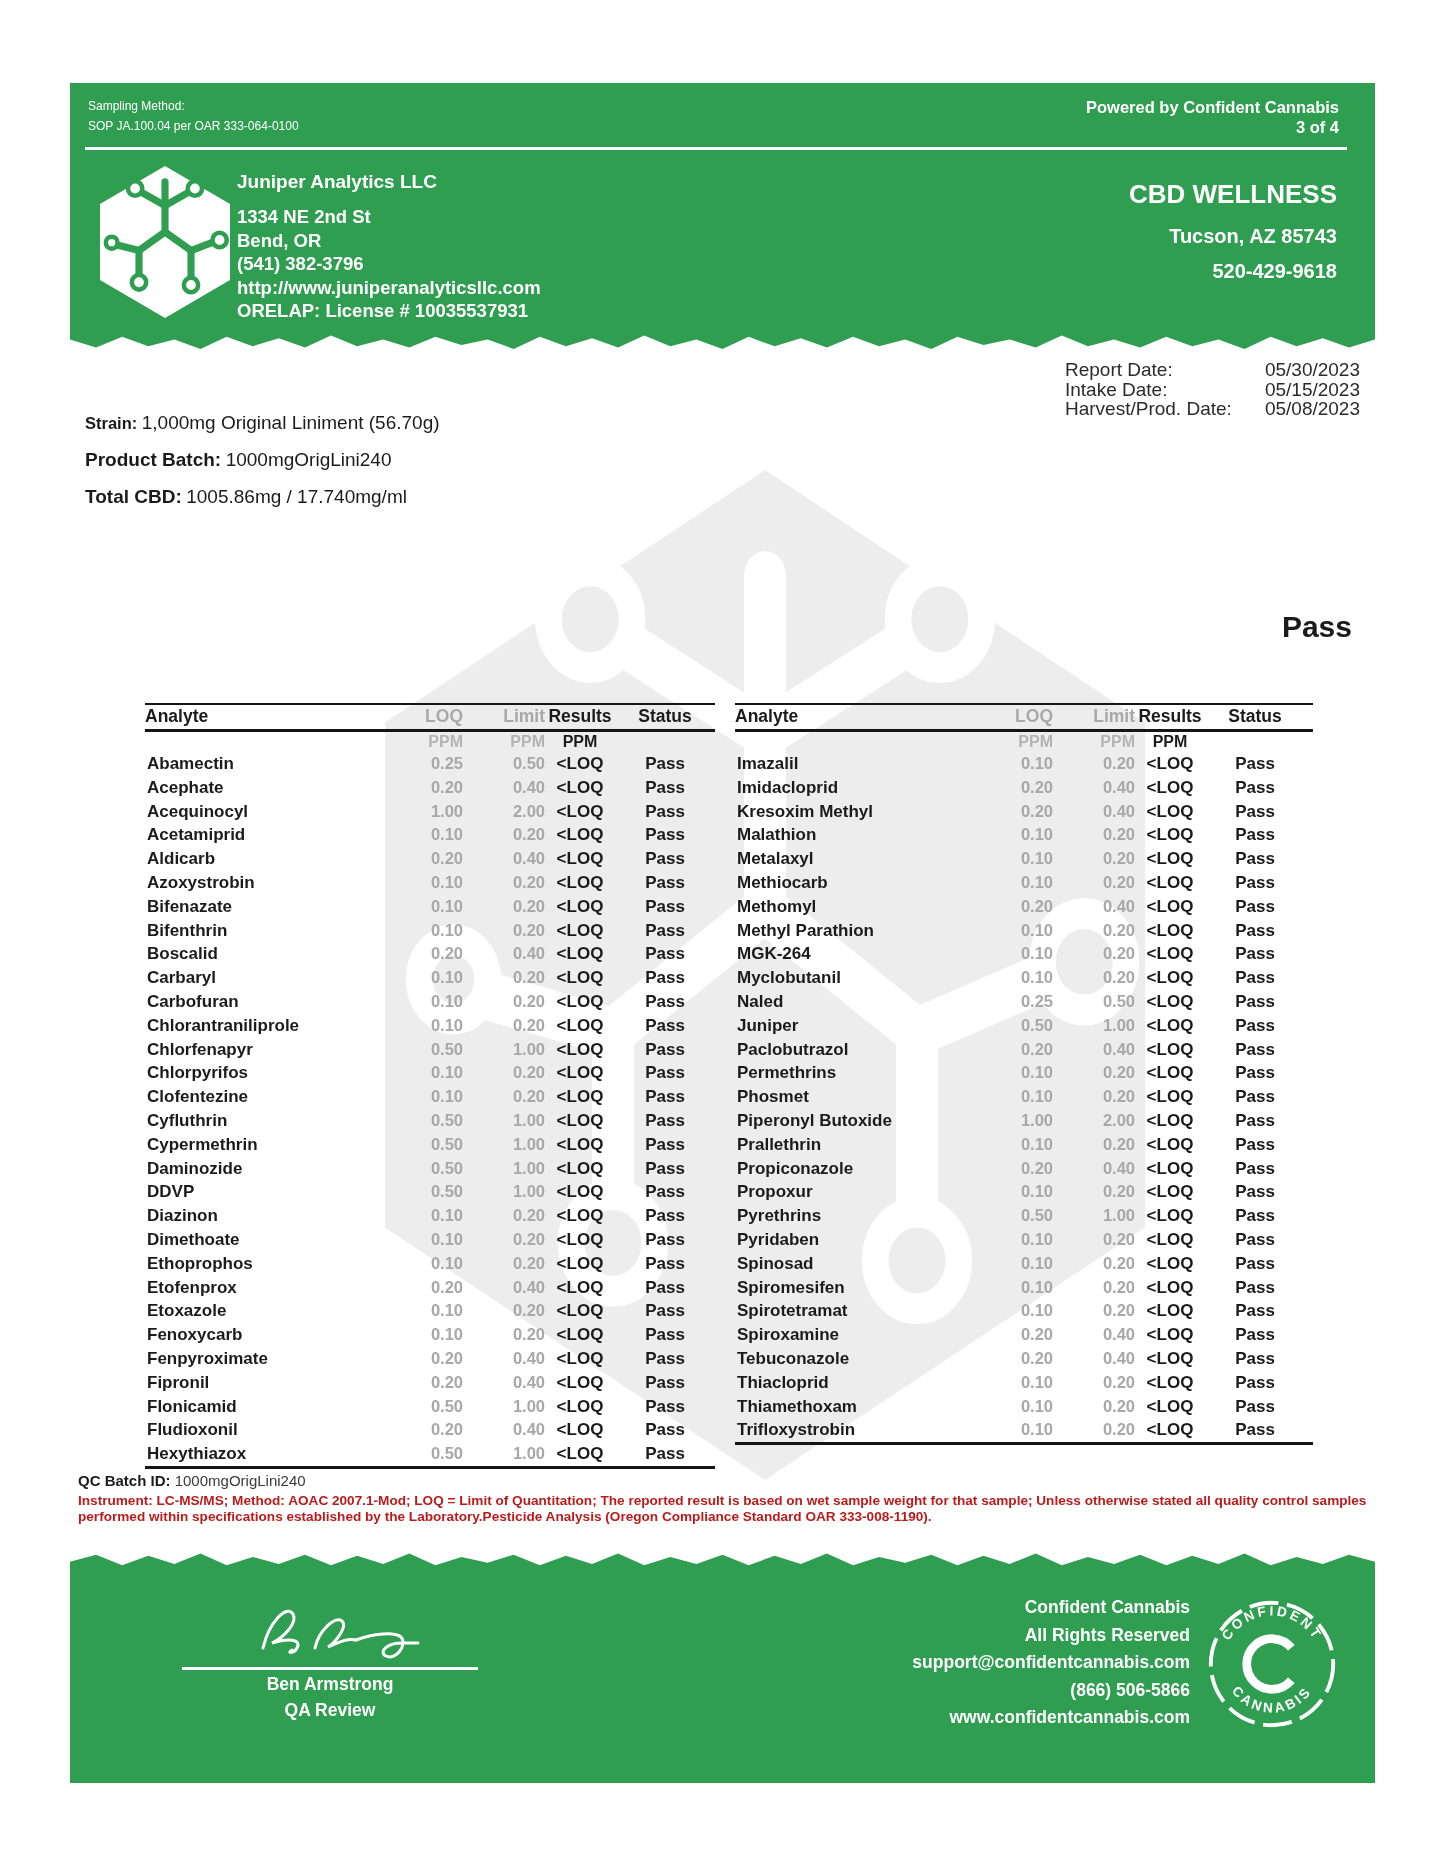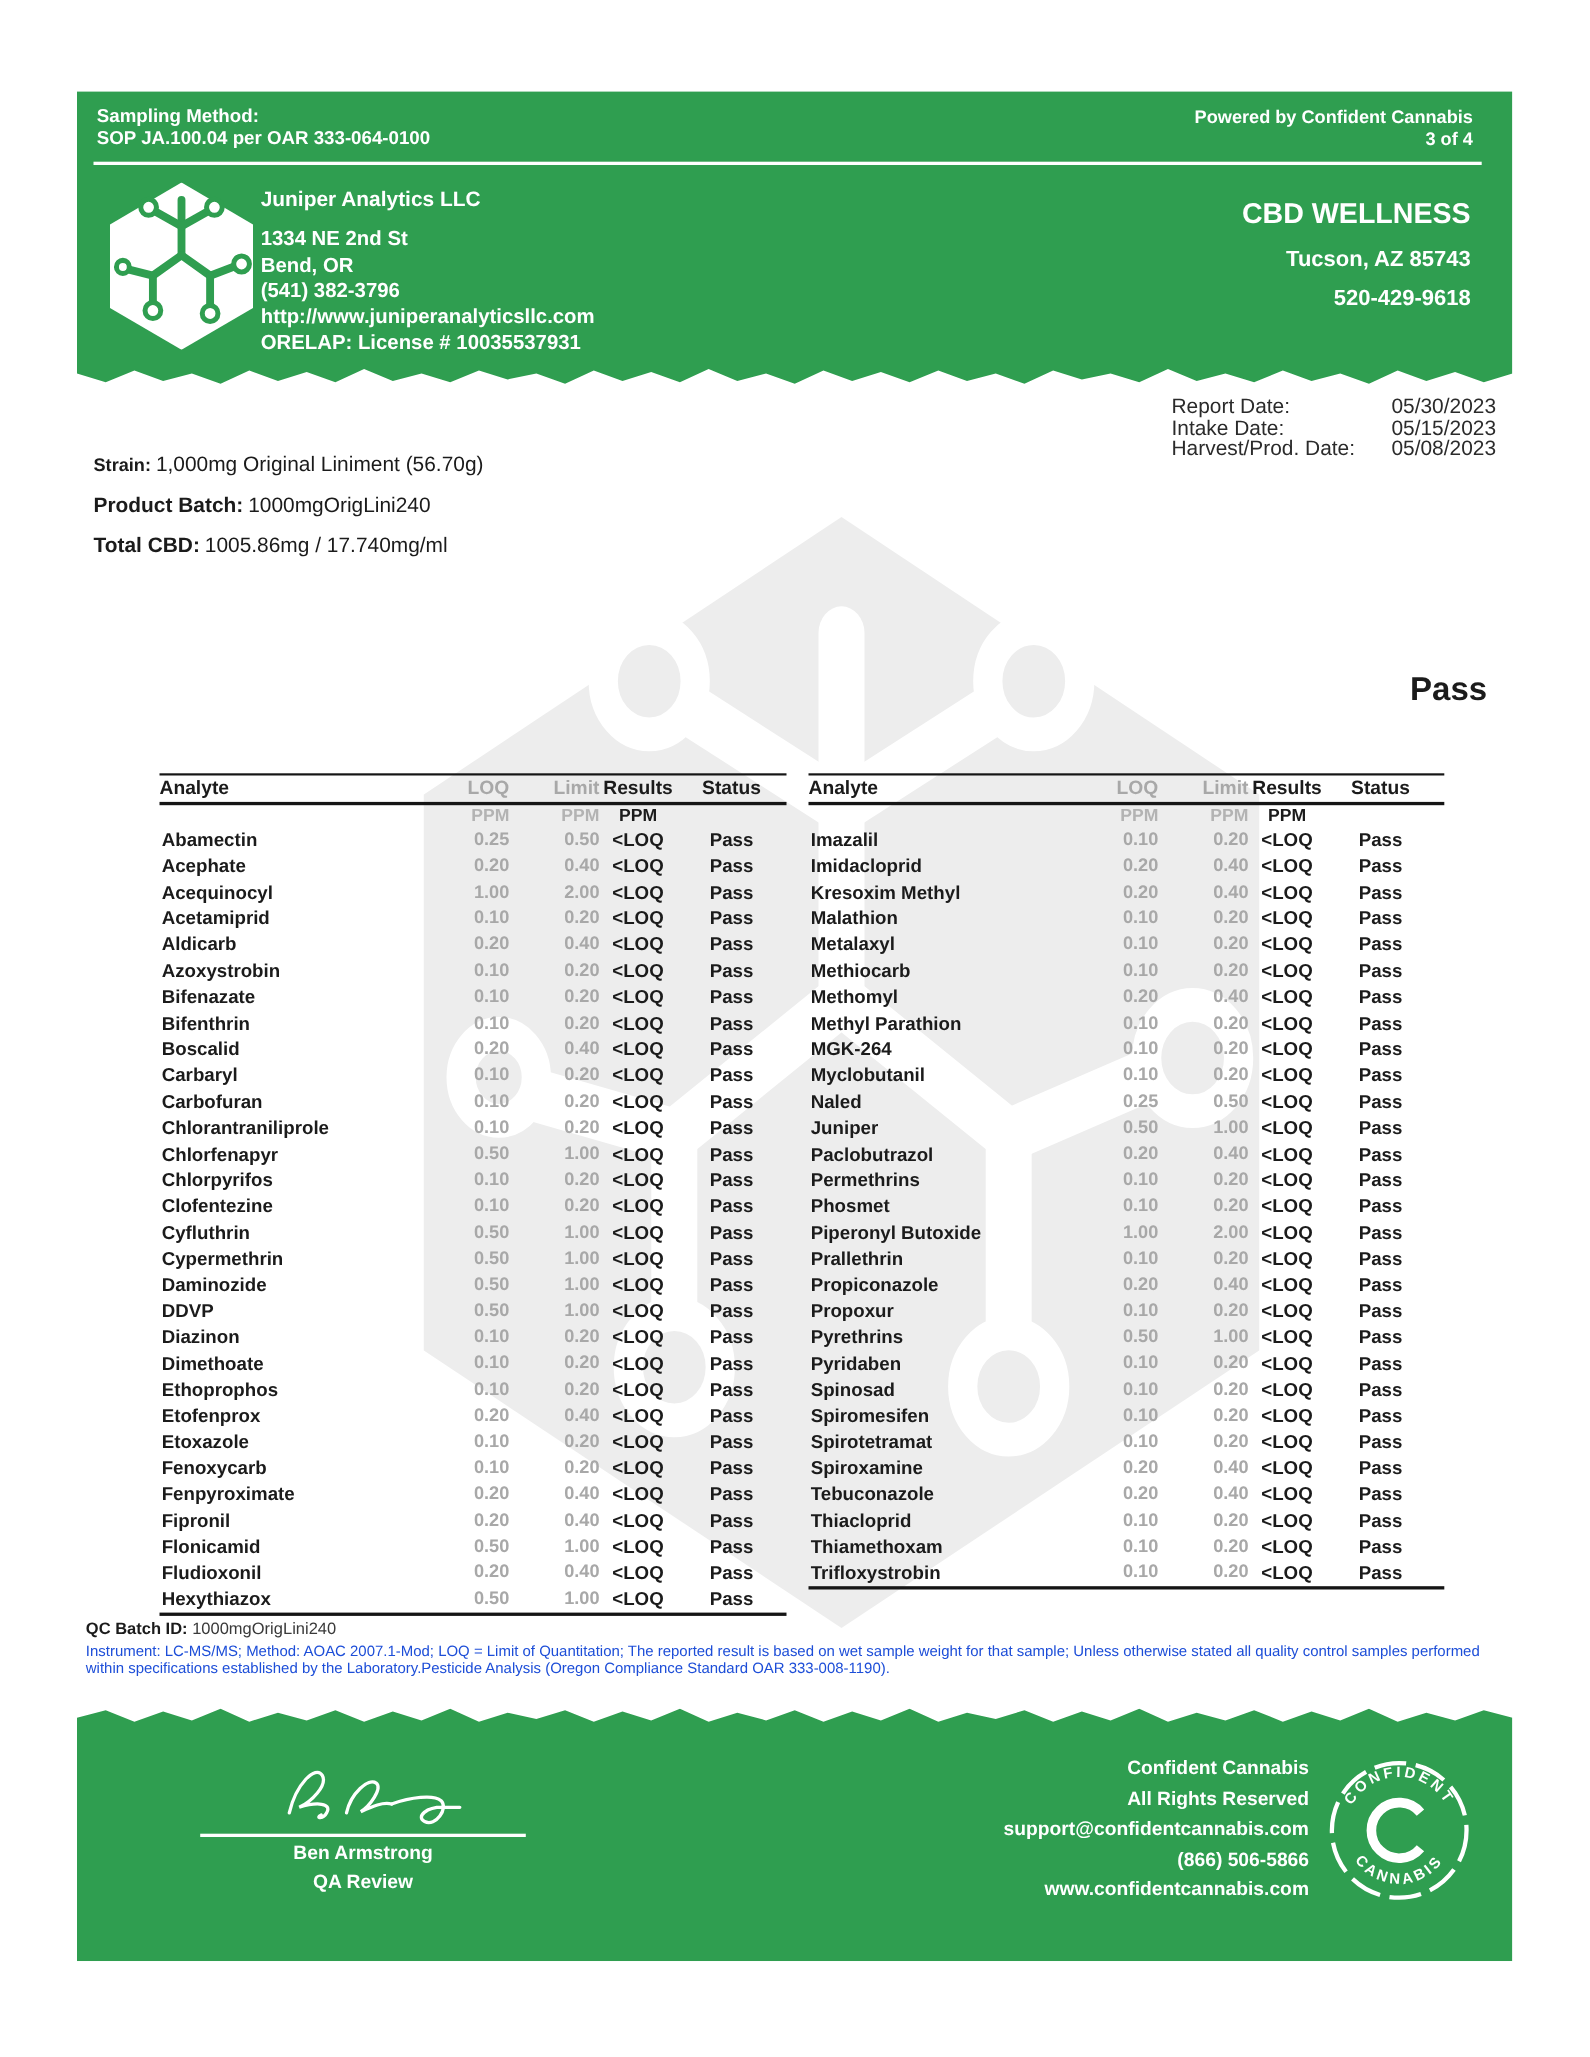--- a/index.html
+++ b/index.html
@@ -11,21 +11,21 @@
   html,body{margin:0;padding:0;background:#fff;}
   .page{position:relative;width:1445px;height:1870px;background:#fff;overflow:hidden;
         font-family:"Liberation Sans", sans-serif;color:var(--ink);}
 
   
   .watermark{position:absolute;left:385px;top:470px;width:760px;height:1010px;}
 
   
   .green-header{position:absolute;left:70px;top:83px;width:1305px;height:270px;background:var(--green);color:#fff;
     clip-path:polygon(0% 0%,100% 0%,100% 95%,98% 98%,96% 94.5%,94% 97.5%,92% 94%,90% 98.5%,88% 95%,86% 97.5%,84% 94%,82% 98%,80% 95%,78% 97.5%,76% 93.5%,74% 98%,72% 95%,70% 97%,68% 94%,66% 98.5%,64% 95%,62% 97.5%,60% 94%,58% 98%,56% 94.5%,54% 97.5%,52% 94%,50% 98.5%,48% 95%,46% 97.5%,44% 93.5%,42% 98%,40% 94.5%,38% 97.5%,36% 94%,34% 98.5%,32% 95%,30% 97%,28% 94%,26% 98%,24% 95%,22% 97.5%,20% 93.5%,18% 98%,16% 94.5%,14% 97.5%,12% 94%,10% 98.5%,8% 95%,6% 97.5%,4% 94%,2% 98%,0% 95%);}
-  .sampling{position:absolute;left:18px;top:13px;font-size:17px;font-weight:bold;line-height:20px;}
+  .sampling{position:absolute;left:18px;top:13px;font-size:12px;font-weight:normal;line-height:20px;}
   .coa-title{position:absolute;left:355px;top:8px;width:500px;text-align:center;font-size:39px;font-weight:bold;}
   .powered{position:absolute;right:36px;top:14px;text-align:right;font-size:16.5px;font-weight:bold;line-height:20px;}
   .header-rule{position:absolute;left:15px;top:64px;width:1262px;height:3px;background:#fff;}
   .lab-info{position:absolute;left:167px;top:82px;}
   .lab-name{font-size:19px;font-weight:bold;line-height:34px;margin-bottom:6px;}
   .lab-line{font-size:18.5px;font-weight:600;line-height:23.5px;}
   .client{position:absolute;right:38px;top:95px;text-align:right;}
   .client-name{font-size:26px;font-weight:bold;line-height:32px;margin-bottom:9px;}
   .client-line{font-size:20px;font-weight:bold;line-height:35px;}
   .hex-logo{position:absolute;left:100px;top:166px;width:130px;height:152px;z-index:3;}
@@ -58,21 +58,21 @@
   .t-row{height:23.8px;line-height:23.8px;font-size:17px;}
   .c-analyte{font-weight:bold;padding-left:2px;white-space:nowrap;overflow:hidden;}
   .c-loq,.c-limit{text-align:right;color:var(--gray);font-weight:600;font-size:16.5px;}
   .c-results,.c-status{text-align:center;font-weight:bold;}
   .t-body{border-bottom:3px solid #151515;}
 
   
   .qc-line{position:absolute;left:78px;top:1472px;font-size:15px;white-space:nowrap;}
   .qc-line .lbl{font-weight:bold;}
   .qc-line .val{color:#3a3a3a;}
-  .instrument{position:absolute;left:78px;top:1493px;width:1300px;font-size:13.6px;font-weight:normal;line-height:16px;color:#1d4ed8;}
+  .instrument{position:absolute;left:78px;top:1493px;width:1300px;font-size:13.6px;font-weight:bold;line-height:16px;color:#b91c1c;}
 
   
   .green-footer{position:absolute;left:70px;top:1550px;width:1305px;height:233px;background:var(--green);color:#fff;
     clip-path:polygon(0% 5%,2% 2%,4% 6.5%,6% 2.5%,8% 6%,10% 1.5%,12% 6.5%,14% 3%,16% 6%,18% 2%,20% 6.5%,22% 2.5%,24% 6%,26% 1.5%,28% 6.5%,30% 3%,32% 5.5%,34% 2%,36% 6.5%,38% 2.5%,40% 6%,42% 1.5%,44% 6.5%,46% 3%,48% 6%,50% 2%,52% 6.5%,54% 2.5%,56% 6%,58% 1.5%,60% 6.5%,62% 3%,64% 5.5%,66% 2%,68% 6.5%,70% 2.5%,72% 6%,74% 1.5%,76% 6.5%,78% 3%,80% 6%,82% 2%,84% 6.5%,86% 2.5%,88% 6%,90% 1.5%,92% 6.5%,94% 3%,96% 6%,98% 2%,100% 5%,100% 100%,0% 100%);}
   .signature{position:absolute;left:175px;top:44px;width:190px;height:75px;}
   .sig-line{position:absolute;left:112px;top:117px;width:296px;height:3px;background:#fff;}
   .signer-name{position:absolute;left:112px;top:124px;width:296px;text-align:center;font-size:17.5px;font-weight:bold;}
   .signer-role{position:absolute;left:112px;top:150px;width:296px;text-align:center;font-size:17.5px;font-weight:bold;}
   .cc-info{position:absolute;right:185px;top:44px;text-align:right;font-size:17.5px;font-weight:bold;line-height:27.5px;}
   .badge{position:absolute;left:1134px;top:46px;width:136px;height:136px;}

